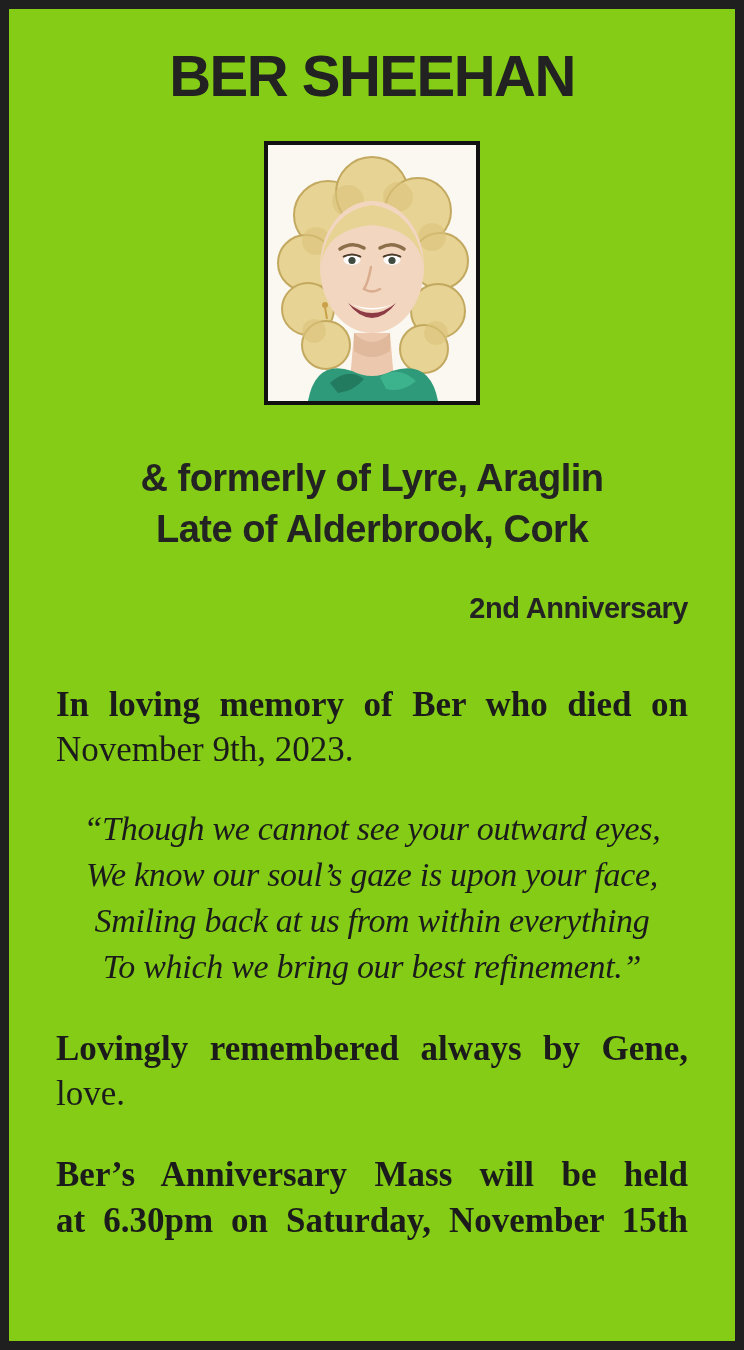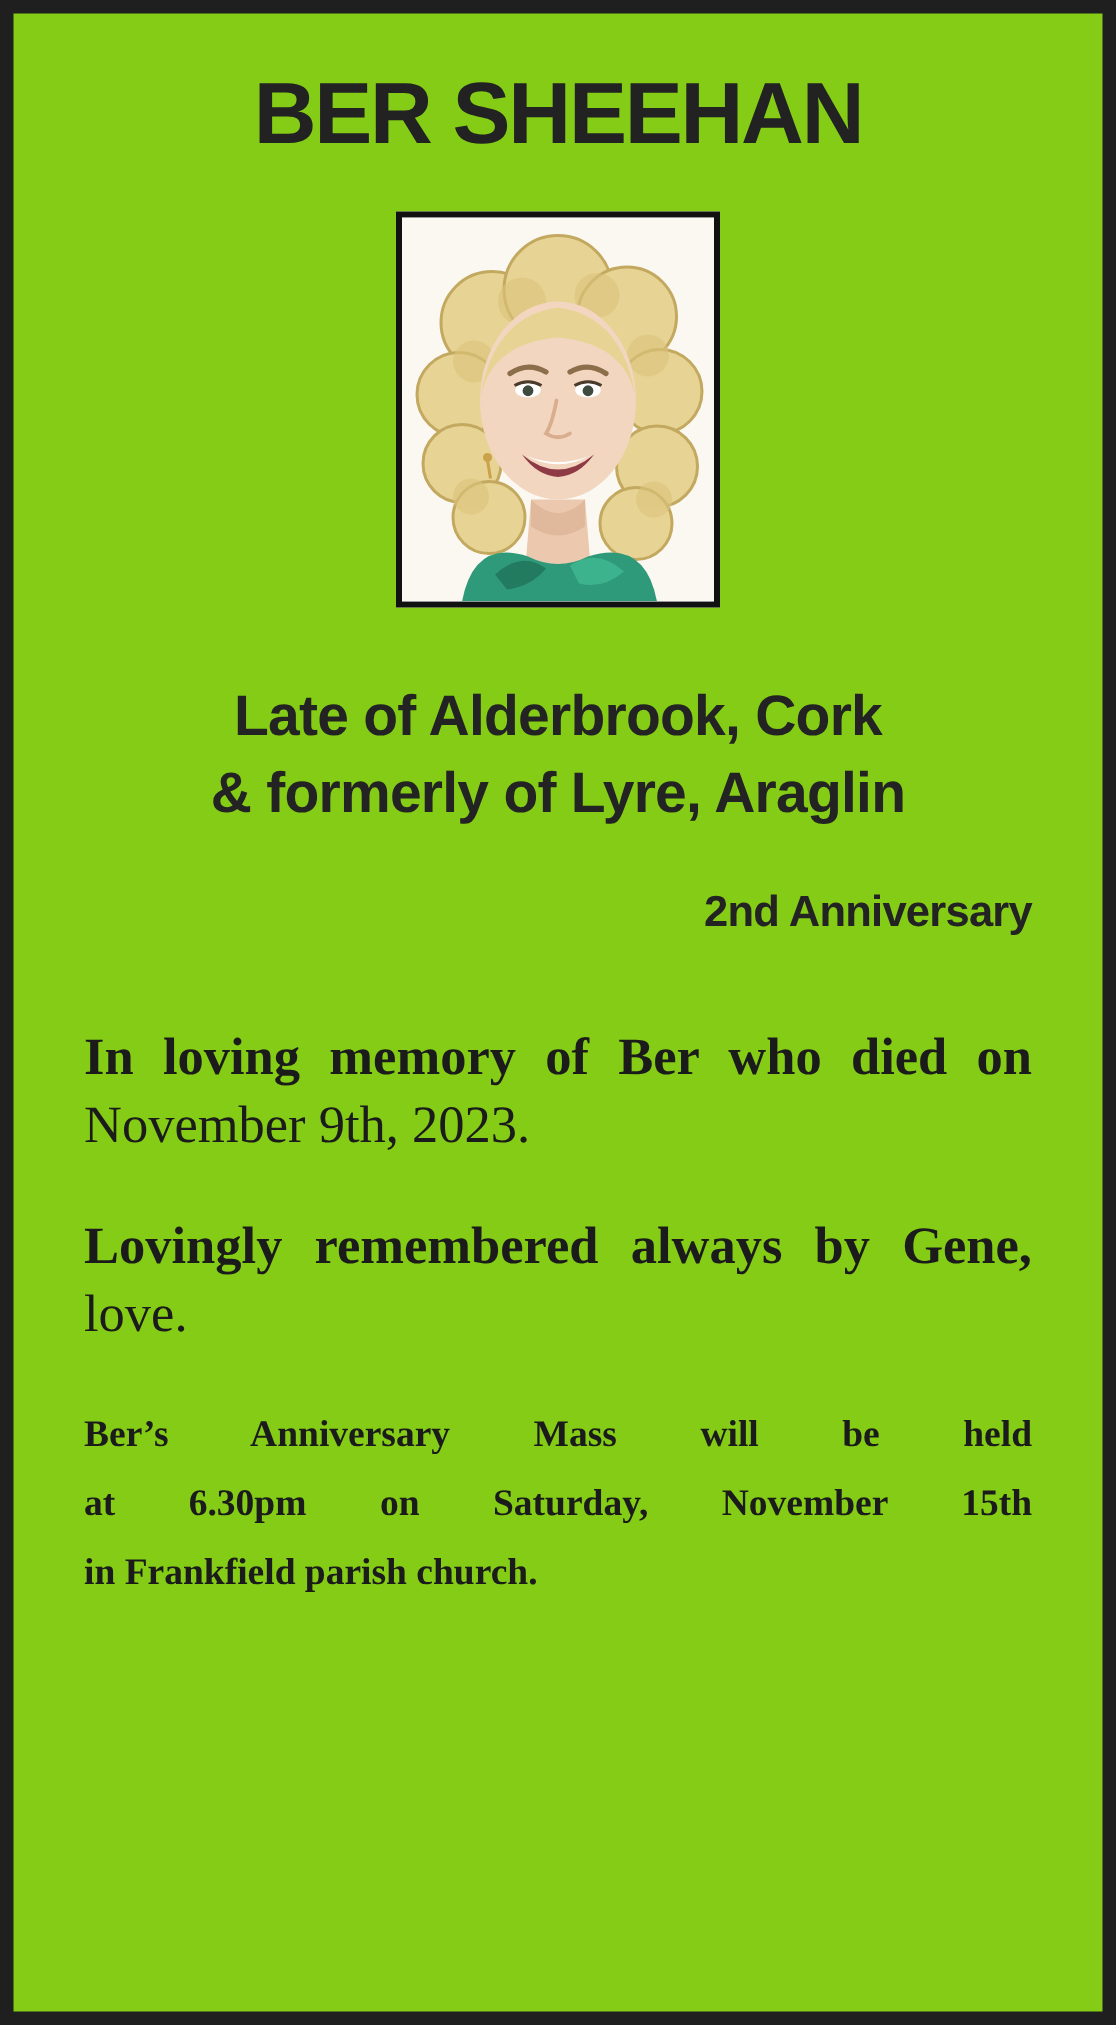--- a/index.html
+++ b/index.html
@@ -68,21 +68,21 @@
 
   .poem {
     margin-top: 34px;
     font-style: italic;
     font-size: 34px;
     line-height: 46px;
     letter-spacing: -0.3px;
   }
   .poem .pline { text-align: center; white-space: nowrap; }
 
-  .mass { font-weight: bold; font-size: 25px; line-height: 46px; }
+  .mass { font-weight: bold; font-size: 35px; line-height: 46px; }
 </style>
 </head>
 <body>
 
 <div class="page">
   <div class="inner">
 
     <h1 class="notice-title">BER SHEEHAN</h1>
 
     <div class="photo-wrap">
@@ -140,37 +140,42 @@
 
         <g>
           <path d="M40 256 Q48 214 84 226 Q104 236 124 226 Q162 214 170 256 Z" fill="#2f9a79"></path>
           <path d="M62 238 Q80 222 96 234 Q86 246 70 248 Z" fill="#227a5f"></path>
           <path d="M112 232 Q130 220 148 236 Q134 248 118 244 Z" fill="#3cb38c"></path>
         </g>
       </svg>
     </div>
 
     <div class="subhead">
+      <div>&amp; formerly of Lyre, Araglin</div>
       <div>Late of Alderbrook, Cork</div>
-      <div>&amp; formerly of Lyre, Araglin</div>
     </div>
 
     <div class="occasion">2nd Anniversary</div>
 
     <div class="para intro">
       <div class="jline">In loving memory of Ber who died on</div>
       <div class="lline">November 9th, 2023.</div>
     </div>
 
+    <div class="poem">
+      <div class="pline">“Though we cannot see your outward eyes,</div>
+      <div class="pline">We know our soul’s gaze is upon your face,</div>
+      <div class="pline">Smiling back at us from within everything</div>
+      <div class="pline">To which we bring our best refinement.”</div>
+    </div>
 
     <div class="para">
       <div class="jline">Lovingly remembered always by Gene,</div>
       <div class="lline">love.</div>
     </div>
 
     <div class="para mass">
       <div class="jline">Ber’s Anniversary Mass will be held</div>
       <div class="jline">at 6.30pm on Saturday, November 15th</div>
-      <div class="lline">in Frankfield parish church.</div>
     </div>
 
   </div>
 </div>
 
 </body></html>

